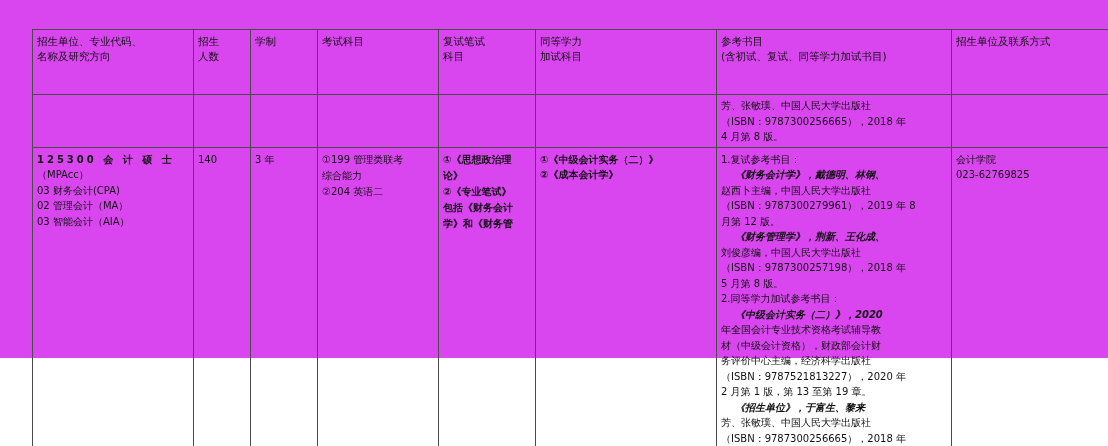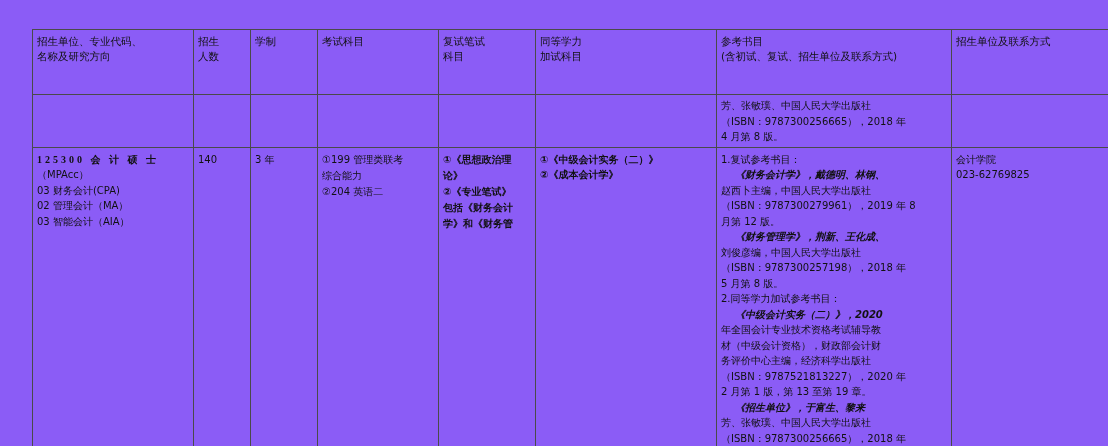--- a/index.html
+++ b/index.html
@@ -10,22 +10,22 @@
   body {
     width: 1108px;
     height: 446px;
     font-family: "DejaVu Sans", "Liberation Sans", sans-serif;
     color: #111111;
     overflow: hidden;
   }
   .sheet {
     position: relative;
     width: 1108px;
-    height: 446px;
-    background: #8b5cf6;
+    height: 358px;
+    background: #d946ef;
   }
   table.grid {
     position: absolute;
     left: 32px;
     top: 29px;
     width: 1044px;
     border-collapse: collapse;
     table-layout: fixed;
   }
   table.grid td, table.grid th {
@@ -59,21 +59,21 @@
   tr.cont td { height: 38px; }
   tr.cont td.cell { padding-top: 3px; }
 
   .b { font-weight: bold; }
   .books p {
     margin: 0;
     font-size: 10px;
     line-height: 15.5px;
   }
   .books .hang { text-indent: 14px; font-style: italic; }
-  .sp { letter-spacing: 3px; font-family: Liberation Serif, serif; }
+  .sp { letter-spacing: 3px; }
   .retest p, .equiv p, .exam p, .major p, .contact p {
     margin: 0;
     font-size: 10px;
     line-height: 15.5px;
   }
   .exam p { line-height: 16px; }
   .retest p { line-height: 16px; }
 </style>
 </head>
 <body>
@@ -99,21 +99,21 @@
         <th class="hd c-retest">
           <span class="hd-line">复试笔试</span>
           <span class="hd-line">科目</span>
         </th>
         <th class="hd c-equiv">
           <span class="hd-line">同等学力</span>
           <span class="hd-line">加试科目</span>
         </th>
         <th class="hd c-books">
           <span class="hd-line">参考书目</span>
-          <span class="hd-line">(含初试、复试、招生单位及联系方式)</span>
+          <span class="hd-line">(含初试、复试、同等学力加试书目)</span>
         </th>
         <th class="hd c-contact">
           <span class="hd-line">招生单位及联系方式</span>
         </th>
       </tr>
     </thead>
     <tbody>
       <tr class="cont">
         <td class="cell major"></td>
         <td class="cell"></td>

